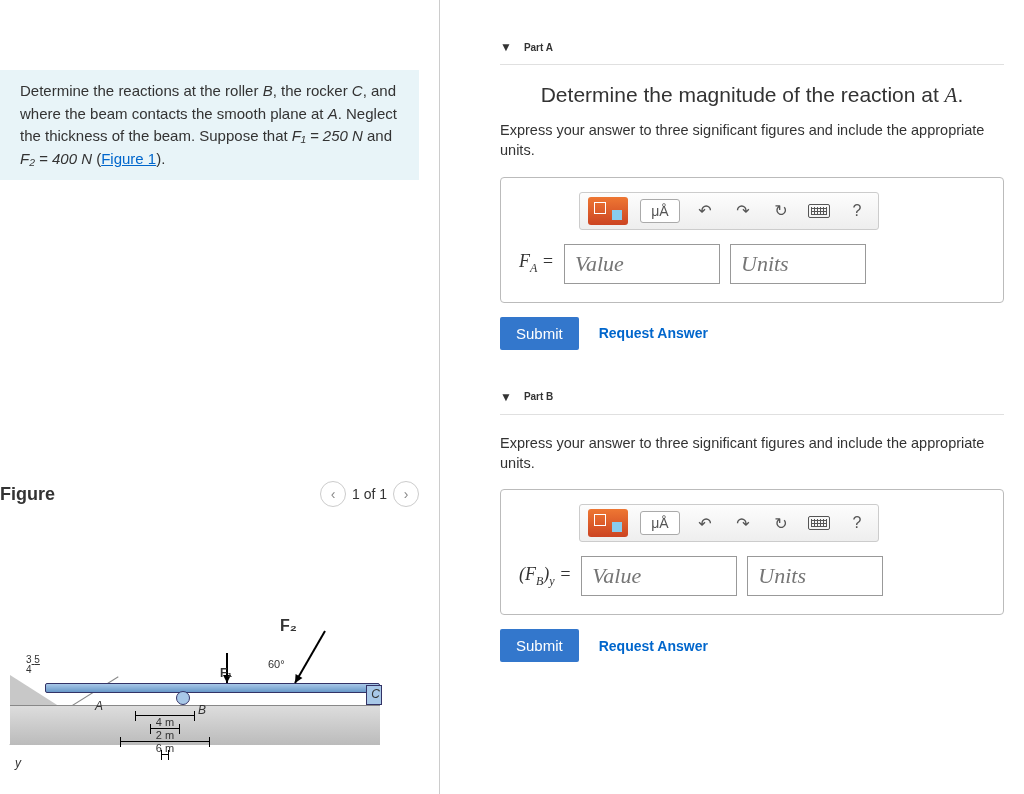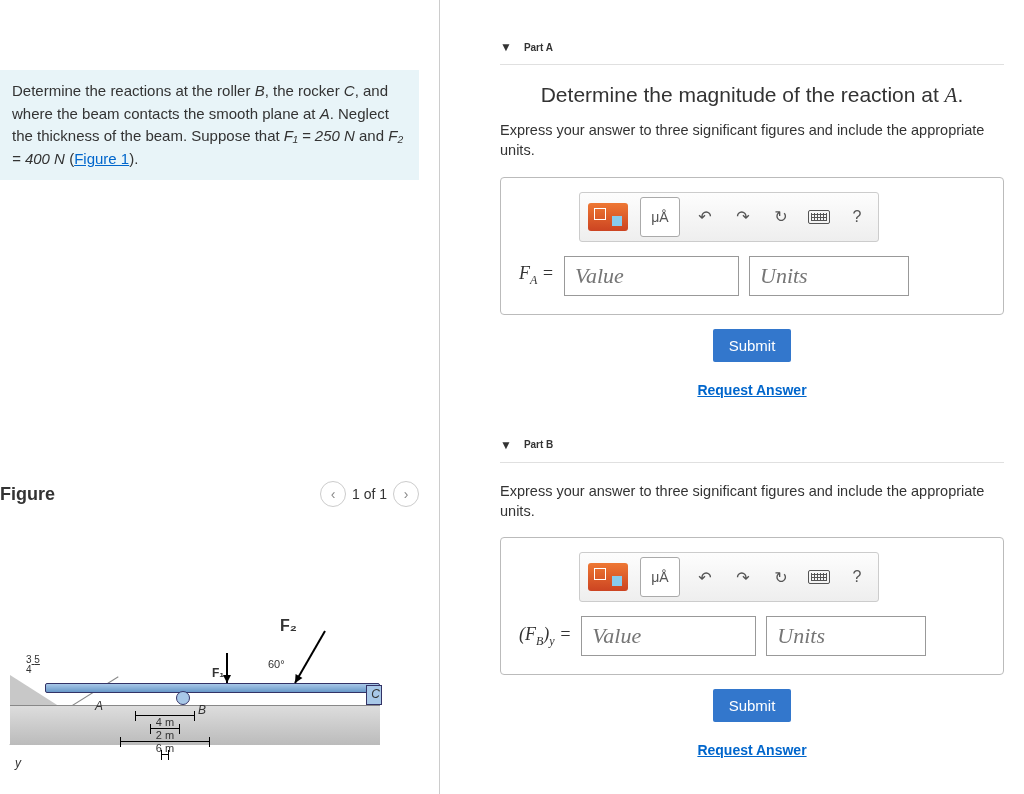--- a/index.html
+++ b/index.html
@@ -16,21 +16,21 @@
   .left-col {
     width: 440px;
     flex-shrink: 0;
     border-right: 1px solid #ccc;
     padding-top: 70px;
     display: flex;
     flex-direction: column;
   }
   .problem-box {
     background: #e8f4f8;
-    padding: 10px 12px;
+    padding: 10px 20px;
     margin: 0 20px 0 0;
     line-height: 1.5;
     font-size: 15px;
   }
   .problem-box .var { font-style: italic; }
   .fig-link { color: #0066cc; text-decoration: underline; cursor: pointer; }
   .figure-section {
     margin-top: auto;
     padding-bottom: 9px;
   }
@@ -59,21 +59,21 @@
     position: relative;
   }
   
   .diagram { position: relative; width: 400px; height: 210px; }
   .ground { position:absolute; bottom:20px; left:10px; width:370px; height:40px; background:linear-gradient(#ddd,#bbb); border-top:1px solid #888;}
   .slopeL { position:absolute; bottom:20px; left:10px; width:0; height:0; border-bottom:70px solid #c8c8c8; border-right:110px solid transparent;}
   .slopeL::after{content:"";position:absolute;bottom:-70px;left:0;width:128px;border-top:1px solid #888;transform-origin:left bottom;transform:rotate(-32deg);}
   .beam { position:absolute; bottom:72px; left:45px; width:335px; height:10px; background:linear-gradient(#a8c8e8,#6898c8); border:1px solid #336; border-radius:2px;}
   .rollerB{position:absolute;bottom:60px;left:176px;width:14px;height:14px;border-radius:50%;background:#a8c8e8;border:1px solid #336;}
   .rockerC{position:absolute;bottom:60px;right:18px;width:16px;height:20px;background:#a8c8e8;border:1px solid #336;}
-  .forceF1{position:absolute;bottom:85px;left:212px;font-weight:bold;font-size:12px;}
+  .forceF1{position:absolute;bottom:85px;left:220px;font-weight:bold;font-size:12px;}
   .forceF2{position:absolute;bottom:130px;left:280px;font-weight:bold;font-size:16px;}
   .arrowF1{position:absolute;bottom:82px;left:226px;width:2px;height:30px;background:#000;}
   .arrowF1::after{content:"";position:absolute;bottom:0;left:-3px;border-left:4px solid transparent;border-right:4px solid transparent;border-top:8px solid #000;}
   .arrowF2{position:absolute;bottom:82px;left:294px;width:2px;height:60px;background:#000;transform-origin:bottom;transform:rotate(30deg);}
   .arrowF2::after{content:"";position:absolute;bottom:0;left:-3px;border-left:4px solid transparent;border-right:4px solid transparent;border-top:8px solid #000;}
   .angle60{position:absolute;bottom:95px;left:268px;font-size:11px;}
   .ang34{position:absolute;bottom:90px;left:26px;font-size:10px;line-height:10px;}
   .labelA{position:absolute;bottom:52px;left:95px;font-style:italic;font-size:12px;}
   .labelB{position:absolute;bottom:48px;left:198px;font-style:italic;font-size:12px;}
   .labelC{position:absolute;bottom:64px;right:20px;font-style:italic;font-size:12px;}
@@ -126,50 +126,50 @@
   .tb-templates {
     width: 40px; height: 28px;
     background: linear-gradient(#e73,#c42);
     border-radius: 3px;
     display:inline-flex;align-items:center;justify-content:center;
     position:relative;
   }
   .tb-templates::before{content:"";width:10px;height:10px;border:1.5px solid #fff;position:absolute;top:5px;left:6px;}
   .tb-templates::after{content:"";width:10px;height:10px;background:#8ce;position:absolute;bottom:5px;right:6px;}
   .tb-ua {
-    width: 40px; height: 40px;
+    width: 40px; height: 24px;
     border:1px solid #aaa;
     display:inline-flex;align-items:center;justify-content:center;
     font-size:14px;
     background:#fff;
     position:relative;
   }
   .tb-keyb{width:22px;height:14px;border:1.5px solid #555;border-radius:2px;position:relative;}
   .tb-keyb::after{content:"";position:absolute;inset:2px;background:repeating-linear-gradient(90deg,#555 0 1px,transparent 1px 3px),repeating-linear-gradient(0deg,#555 0 1px,transparent 1px 3px);}
   .answer-row { display: flex; align-items: center; gap: 10px; }
   .lhs { font-family: 'Times New Roman', serif; font-size: 18px; font-style: italic; }
   .lhs sub{font-size:12px;font-style:italic;}
   .val-input, .unit-input {
     height: 40px;
     border: 1px solid #999;
     padding: 0 10px;
     font-size: 22px;
     font-family: 'Times New Roman', serif;
     font-style: italic;
     color: #888;
   }
-  .val-input { width: 175px; }
-  .unit-input { width: 160px; }
-  .submit-row { display: flex; align-items: center; gap: 20px; flex-direction: column; }
+  .val-input { width: 156px; }
+  .unit-input { width: 136px; }
+  .submit-row { display: flex; align-items: center; gap: 20px; }
   .submit-btn {
     background: #37c; color: #fff; border: none;
     padding: 8px 16px; font-size: 15px; cursor: pointer;
     border-radius: 2px;
   }
-  .req-link { color: #0066cc; font-weight: bold; text-decoration: underline; cursor: pointer; font-size:14px;}
+  .req-link { color: #0066cc; font-weight: bold; cursor: pointer; font-size:14px;}
   .part-block { margin-bottom: 30px; }
 </style>
 </head>
 <body>
 
 <div class="left-col">
   <div class="problem-box">
     <span>Determine the reactions at the roller </span><span class="var">B</span><span>, the rocker </span><span class="var">C</span><span>, and where the beam contacts the smooth plane at </span><span class="var">A</span><span>. Neglect the thickness of the beam. Suppose that </span><span class="var">F₁ = 250 N</span><span> and </span><span class="var">F₂ = 400 N</span> (<a class="fig-link">Figure 1</a>).
   </div>
 

